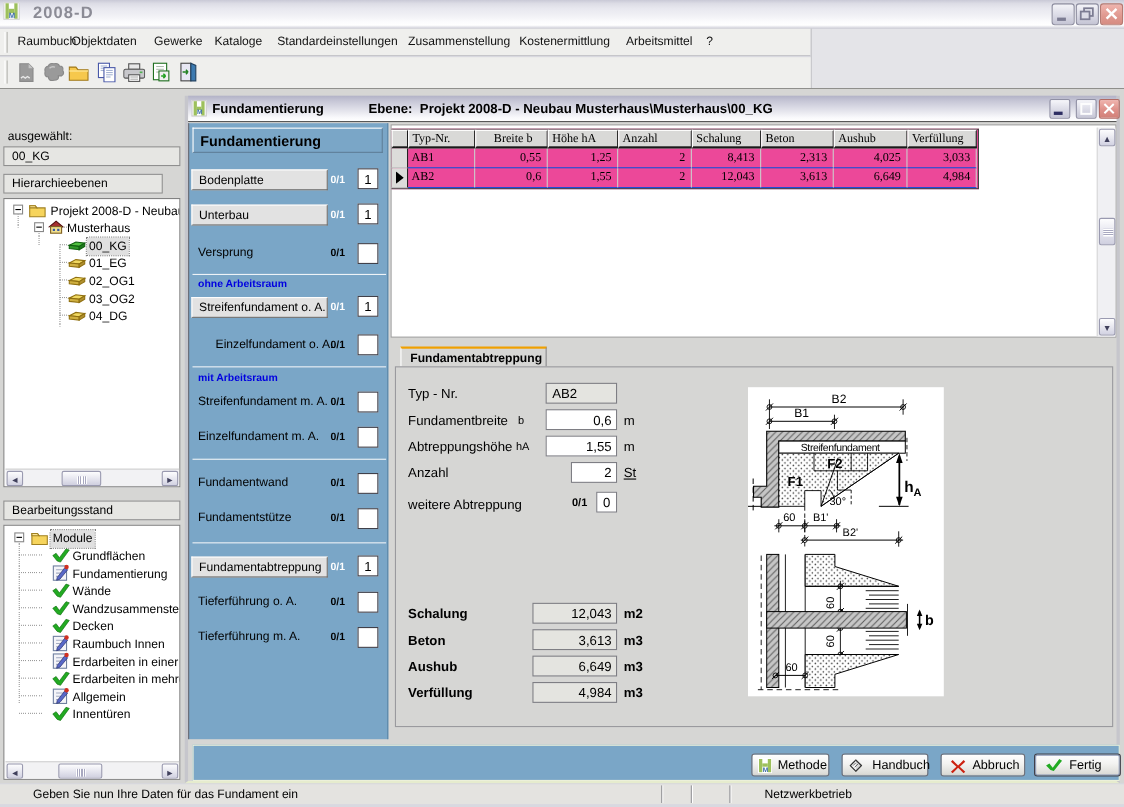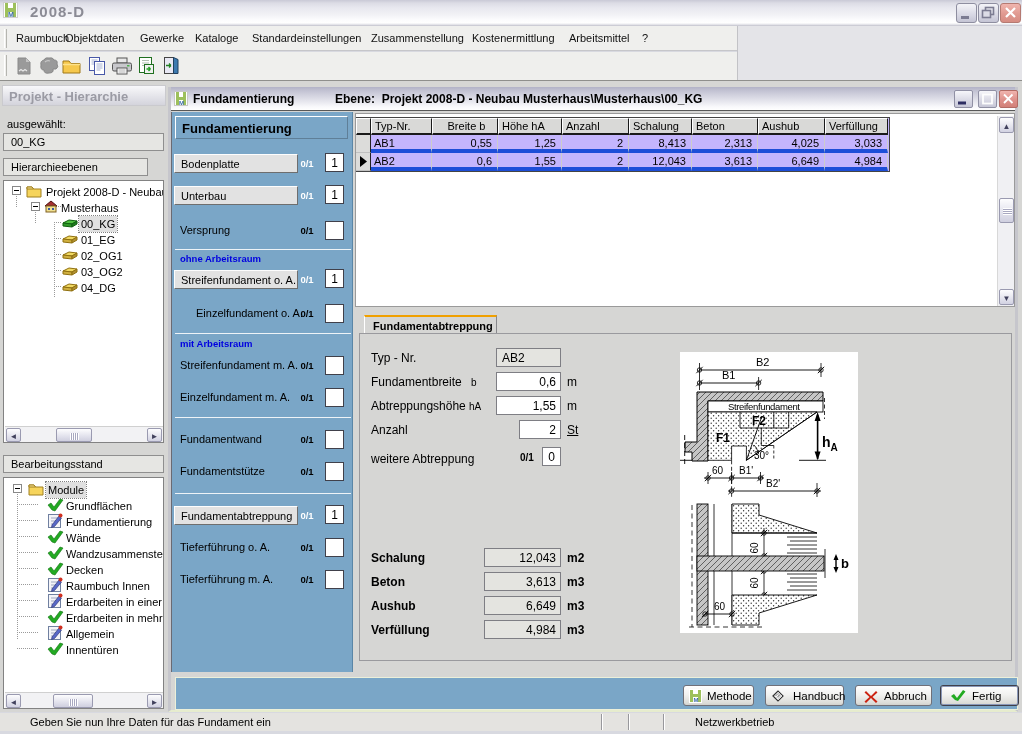--- a/index.html
+++ b/index.html
@@ -69,21 +69,21 @@
   font-size:12px; text-align:center; padding-top:2px; }
 .ssep { position:absolute; left:3px; width:176px; height:1px; background:#eef3f7; }
 .sblue { position:absolute; left:8px; font-size:9.5px; font-weight:bold; color:#0000e0; white-space:nowrap; }
 
 
 #tablewrap { left:184px; top:26px; width:660px; height:194px; background:#fff; border:1px solid #9a9a9a; }
 .th { position:absolute; top:0; height:17px; background:#d9d9d7;
   border-top:1px solid #fff; border-left:1px solid #fff;
   border-right:1px solid #1a1a1a; border-bottom:2px solid #1a1a1a;
   font-size:11px; padding:1px 0 0 3px; }
-.td { position:absolute; height:18px; border-right:1px solid #cccccc; border-bottom:4px solid #1d4ed8;
+.td { position:absolute; height:18px; border-right:1px solid #cccccc; border-bottom:1px solid #1d4ed8;
   font-size:11px; padding:2px 5px 12px 3px; }
 
 
 #tab { left:193px; top:228px; width:133px; height:19px; background:#d6d6d4;
   border-top:2px solid #f0a000; border-left:1px solid #fff; border-right:1px solid #88888c;
   font-weight:bold; font-size:11px; padding:3px 0 0 8px; }
 #tabpanel { left:188px; top:246px; width:653px; height:328px;
   border:1px solid #9a9a9e; background:#d6d6d4; }
 .frow-label { position:absolute; left:11px; font-size:12px; }
 .ffield { position:absolute; background:#fff; border:1px solid #7e7e84; font-size:12px; text-align:right; padding:2px 4px 0 0; }
@@ -176,21 +176,20 @@
     <svg class="abs" style="left:162px;top:4px;" width="18" height="19" viewBox="0 0 18 19">
         <rect x="2.5" y="1.5" width="9" height="16" fill="#e8e8f4" stroke="#444"></rect>
         <path d="M11.5 1.5 L16 3.5 V17.5 L11.5 17.5 Z" fill="#3c7ab0" stroke="#204060"></path>
         <path d="M4 9.5 h5 m0 0 l-2 -2 m2 2 l-2 2" stroke="#208020" stroke-width="1.3" fill="none"></path>
       </svg>
   </div>
 </div>
 
 <div class="abs" id="client">
   <div class="abs" id="leftpane">
-    <div class="abs" id="lp-title">Projekt - Hierarchie</div>
     <div class="abs" style="left:7px;top:33px;">ausgewählt:</div>
     <div class="abs lp-box" style="left:3px;top:48px;width:161px;height:18px;padding:2px 0 0 7px;">00_KG</div>
     <div class="abs lp-box" style="left:3px;top:73px;width:145px;height:18px;padding:2px 0 0 7px;">Hierarchieebenen</div>
     <div class="abs treebox" style="left:3px;top:95px;width:161px;height:263px;overflow:hidden;">
       <div class="abs vdot" style="left:12px;top:11px;height:15px;"></div>
       <div class="abs vdot" style="left:31px;top:27px;height:15px;"></div>
       <div class="abs vdot" style="left:50px;top:43px;height:73px;"></div>
       <div class="abs hdot" style="left:50px;top:25px;width:8px;"></div>
       <div class="abs hdot" style="left:50px;top:41px;width:8px;"></div>
       <div class="abs hdot" style="left:50px;top:57px;width:8px;"></div>
@@ -435,21 +434,21 @@
         <span class="sbox" style="top:393px;">1</span>
       <span class="slabel" style="top:429px;">Tieferführung o. A.</span>
       <span class="s01" style="top:430px;color:#000;">0/1</span>
         <span class="sbox" style="top:426px;"></span>
       <span class="slabel" style="top:461px;">Tieferführung m. A.</span>
       <span class="s01" style="top:462px;color:#000;">0/1</span>
         <span class="sbox" style="top:458px;"></span>
     </div>
     <div class="abs" id="tablewrap">
       <div class="abs" id="grid" style="left:0;top:0px;">
-          <div class="abs" style="left:0;top:3px;width:534px;height:55px;border:1px solid #444;background:#c4b5fd;">
+          <div class="abs" style="left:0;top:3px;width:534px;height:55px;border:1px solid #444;background:#ec4899;font-family:Liberation Serif, serif;">
             <div class="th" style="left:-1px;width:15px;"></div>
             <div class="th" style="left:14px;width:61px;">Typ-Nr.</div>
             <div class="th" style="left:75px;width:66px;text-align:center;">Breite b</div>
             <div class="th" style="left:141px;width:64px;">Höhe hA</div>
             <div class="th" style="left:205px;width:67px;">Anzahl</div>
             <div class="th" style="left:272px;width:63px;">Schalung</div>
             <div class="th" style="left:335px;width:66px;">Beton</div>
             <div class="th" style="left:401px;width:67px;">Aushub</div>
             <div class="th" style="left:468px;width:63px;">Verfüllung</div>
             <div class="abs" style="left:-1px;top:17px;width:15px;height:18px;background:#dcdcda;border-right:1px solid #222;border-bottom:1px solid #c0c0c0;"></div>

